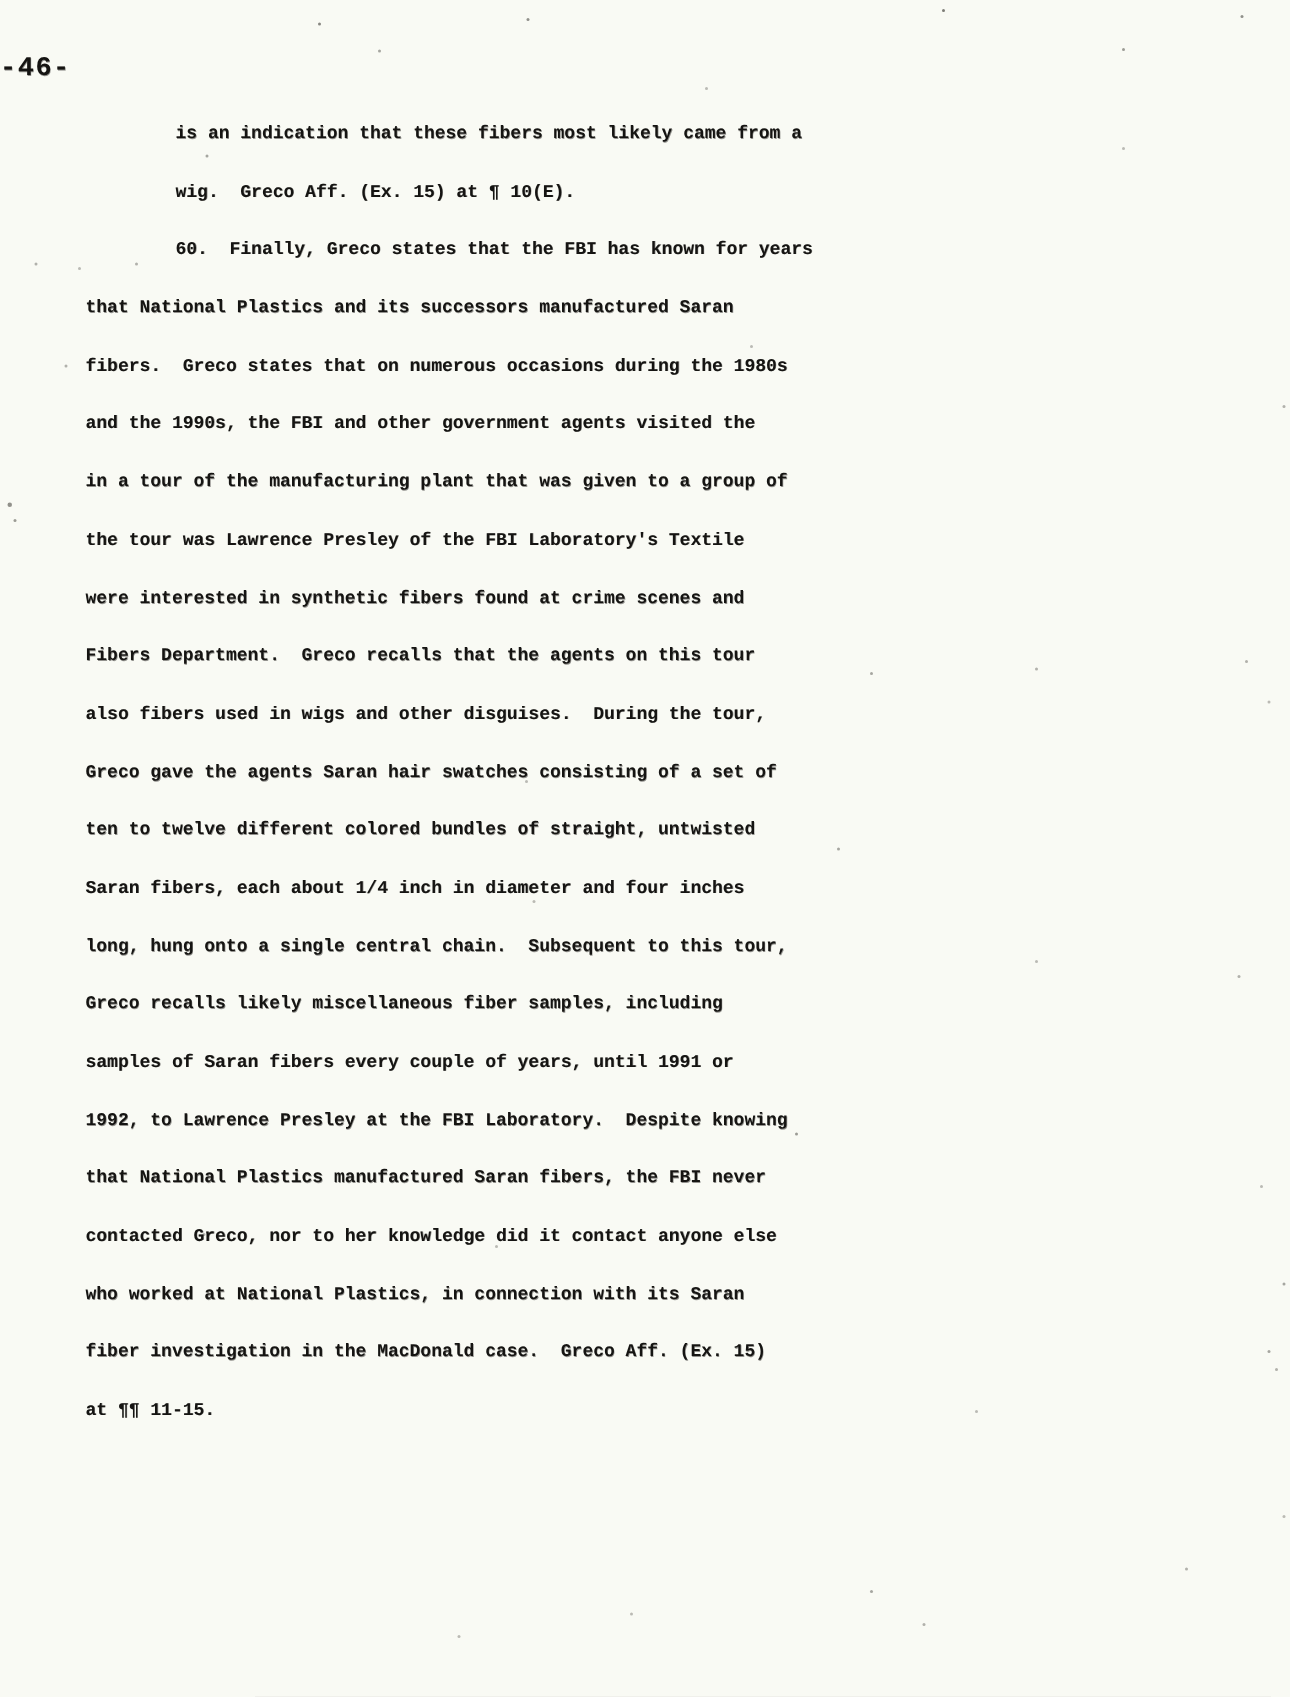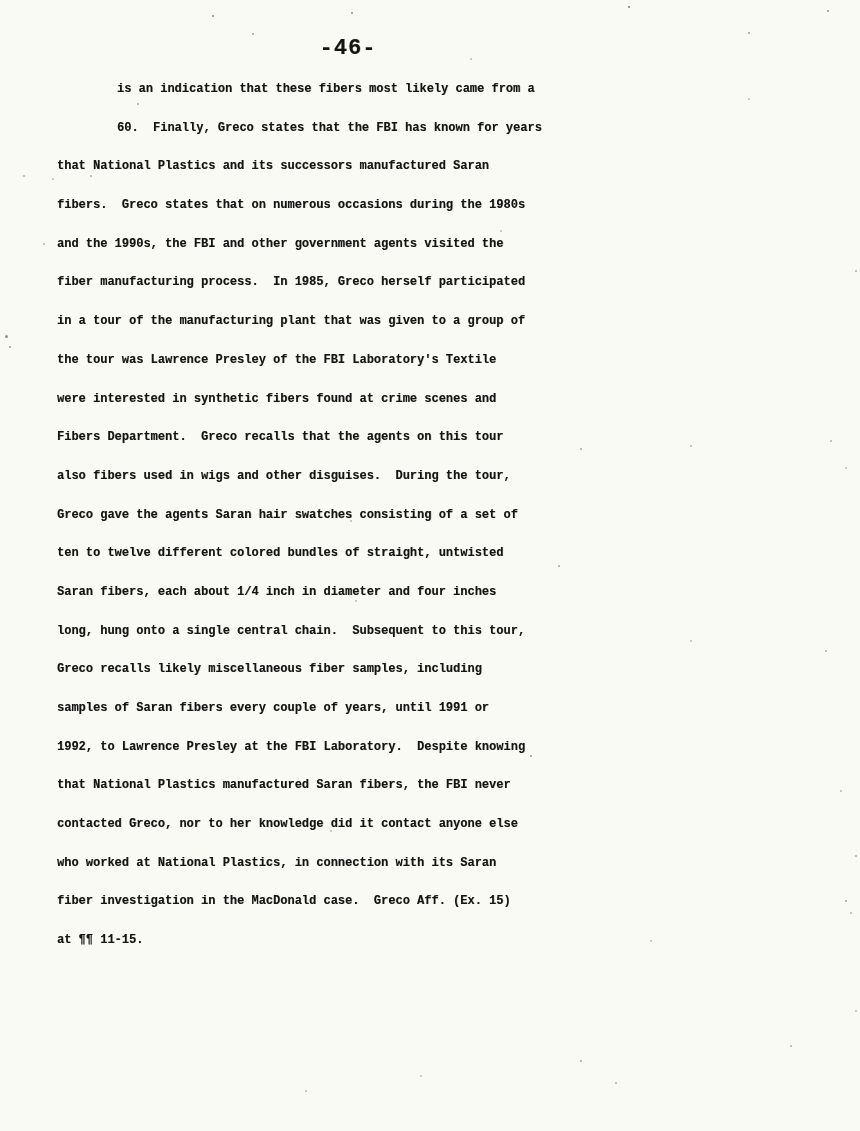--- a/index.html
+++ b/index.html
@@ -14,22 +14,21 @@
     background: #f9faf4;
     overflow: hidden;
     font-family: "Liberation Mono", "DejaVu Sans Mono", monospace;
     color: #151412;
   }
   .page-number {
     position: absolute;
     top: 36px;
     left: 0;
     width: 696px;
-    text-align: center;
-    font-size: 22px;
+    font-size: 18px;
     font-weight: bold;
     letter-spacing: 1px;
     white-space: pre;
     text-shadow: 0.4px 0.4px 0 rgba(20,18,15,0.45);
   }
   .content {
     position: absolute;
     top: 70px;
     left: 57px;
     width: 780px;
@@ -57,25 +56,25 @@
     border-radius: 50%;
   }
 </style>
 </head>
 <body>
 
 <div class="page">
   <div class="page-number">-46-</div>
   <div class="content" id="lines-container">
       <div class="line indent">is an indication that these fibers most likely came from a</div>
+      <div class="line indent">wig.  Greco Aff. (Ex. 15) at ¶ 10(E).</div>
       <div class="line indent">60.  Finally, Greco states that the FBI has known for years</div>
       <div class="line">that National Plastics and its successors manufactured Saran</div>
       <div class="line">fibers.  Greco states that on numerous occasions during the 1980s</div>
       <div class="line">and the 1990s, the FBI and other government agents visited the</div>
-      <div class="line">fiber manufacturing process.  In 1985, Greco herself participated</div>
       <div class="line">in a tour of the manufacturing plant that was given to a group of</div>
       <div class="line">the tour was Lawrence Presley of the FBI Laboratory's Textile</div>
       <div class="line">were interested in synthetic fibers found at crime scenes and</div>
       <div class="line">Fibers Department.  Greco recalls that the agents on this tour</div>
       <div class="line">also fibers used in wigs and other disguises.  During the tour,</div>
       <div class="line">Greco gave the agents Saran hair swatches consisting of a set of</div>
       <div class="line">ten to twelve different colored bundles of straight, untwisted</div>
       <div class="line">Saran fibers, each about 1/4 inch in diameter and four inches</div>
       <div class="line">long, hung onto a single central chain.  Subsequent to this tour,</div>
       <div class="line">Greco recalls likely miscellaneous fiber samples, including</div>

